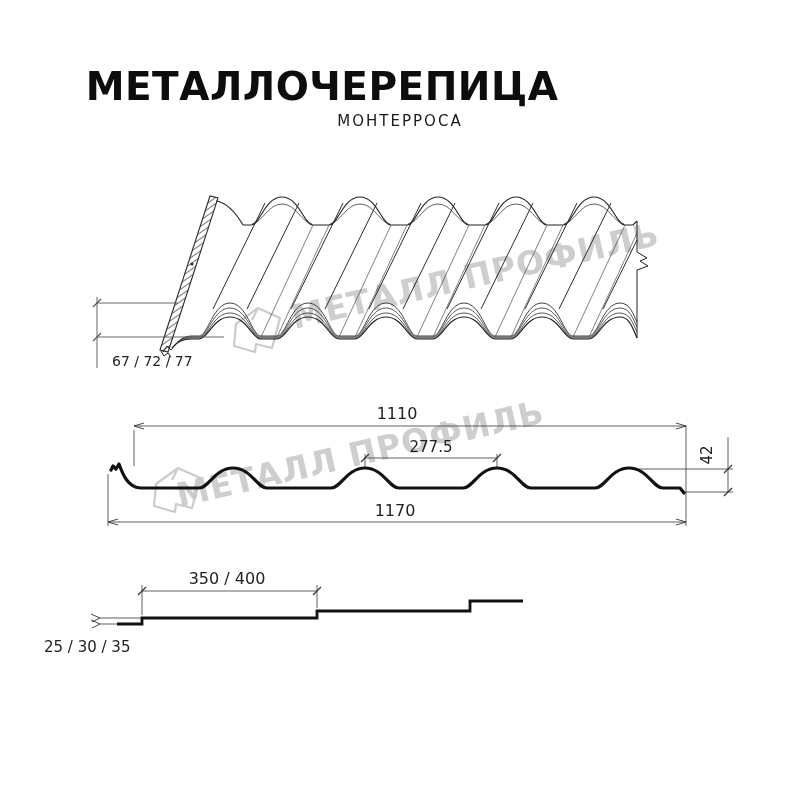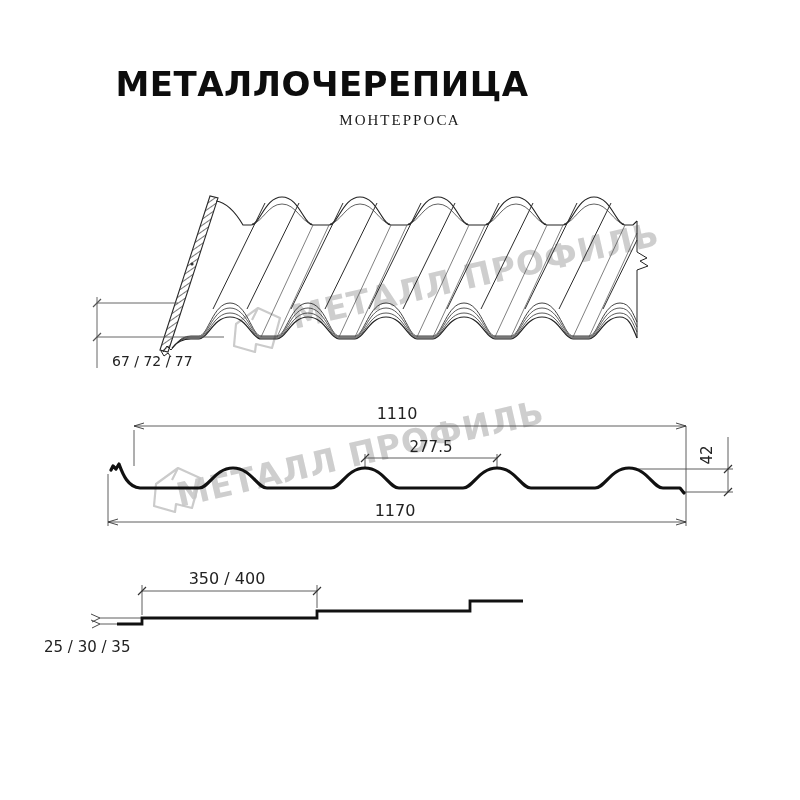--- a/index.html
+++ b/index.html
@@ -1,23 +1,23 @@
 <!DOCTYPE html>
 <html><head>
 <meta charset="utf-8">
 <style>
   html,body{margin:0;padding:0;}
   body{width:800px;height:800px;background:#ffffff;overflow:hidden;
        font-family:"DejaVu Sans","Liberation Sans",sans-serif;}
   .page{position:relative;width:800px;height:800px;background:#fff;}
 
   .title{position:absolute;top:64px;left:0;width:644px;text-align:center;
-         font-size:34px;font-weight:800;letter-spacing:.5px;color:#0d0d0d;z-index:3;}
+         font-size:39px;font-weight:800;letter-spacing:.5px;color:#0d0d0d;z-index:3;}
   .subtitle{position:absolute;top:112px;left:0;width:800px;text-align:center;
-         font-size:15px;font-weight:500;letter-spacing:2px;color:#1a1a1a;z-index:3;font-family:Liberation Serif, serif;}
+         font-size:15px;font-weight:500;letter-spacing:2px;color:#1a1a1a;z-index:3;}
 
   .watermark{position:absolute;z-index:1;white-space:nowrap;
          font-size:33px;font-weight:700;letter-spacing:1px;
          color:#c6c6c6;opacity:.85;transform:rotate(-13deg);}
   .wm1{left:287px;top:256px;}
   .wm2{left:172px;top:434px;}
   .logo{position:absolute;z-index:1;opacity:.9;}
   .logo1{left:222px;top:304px;}
   .logo2{left:142px;top:464px;}
 

